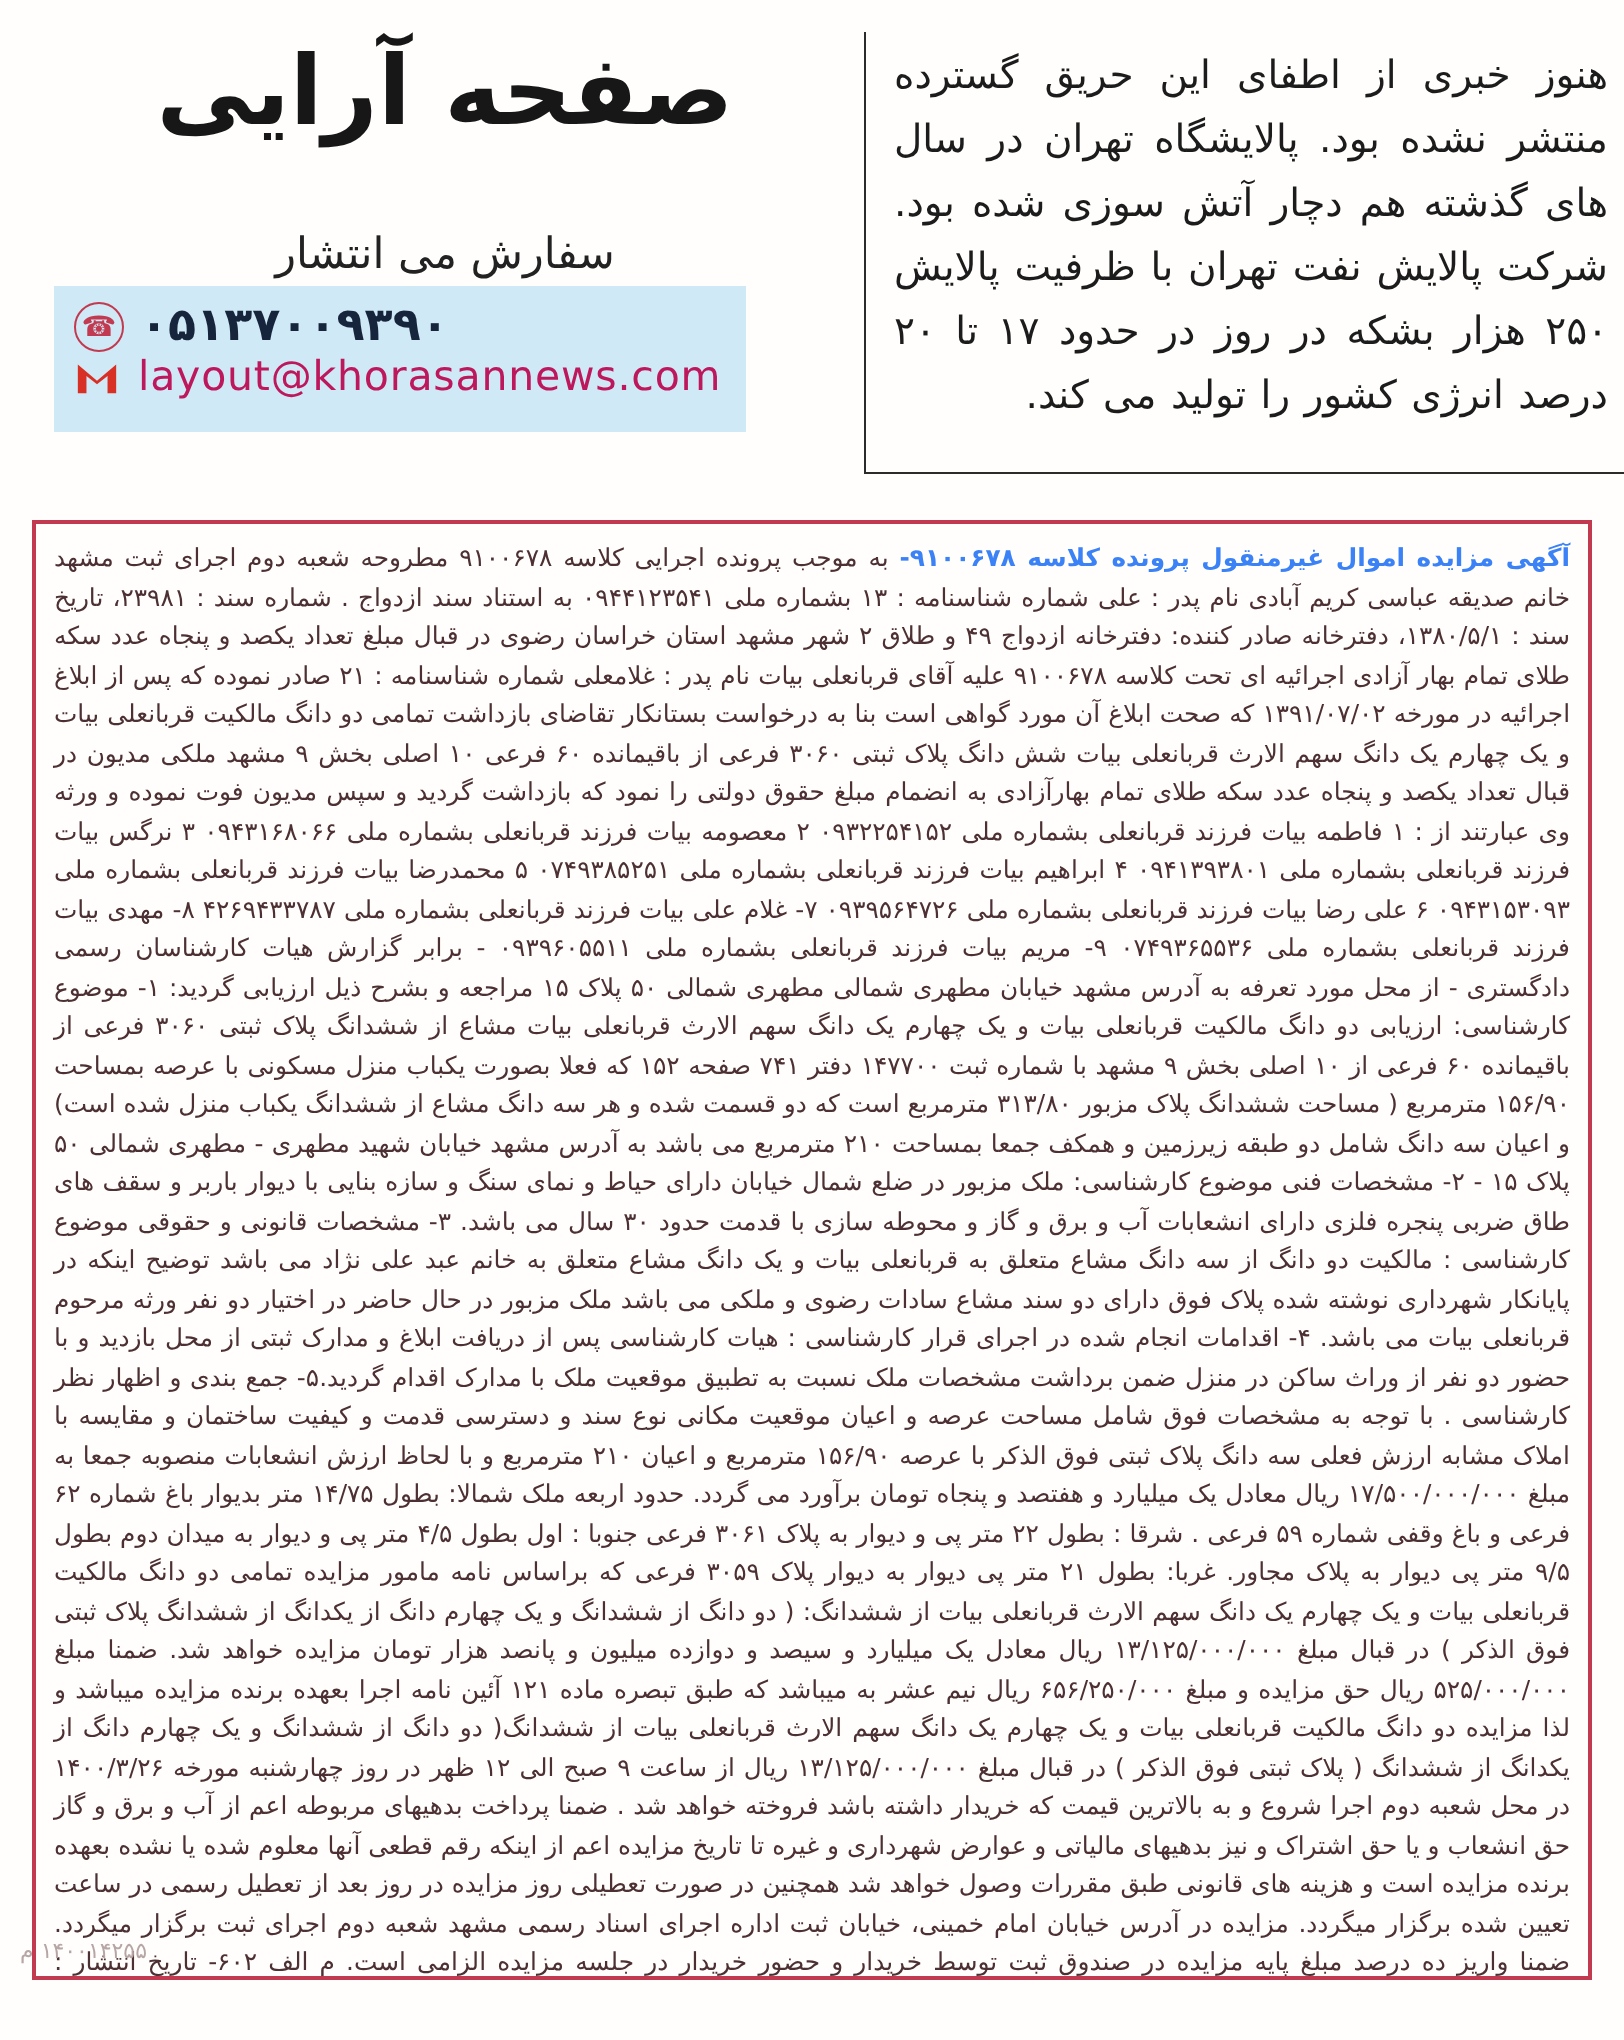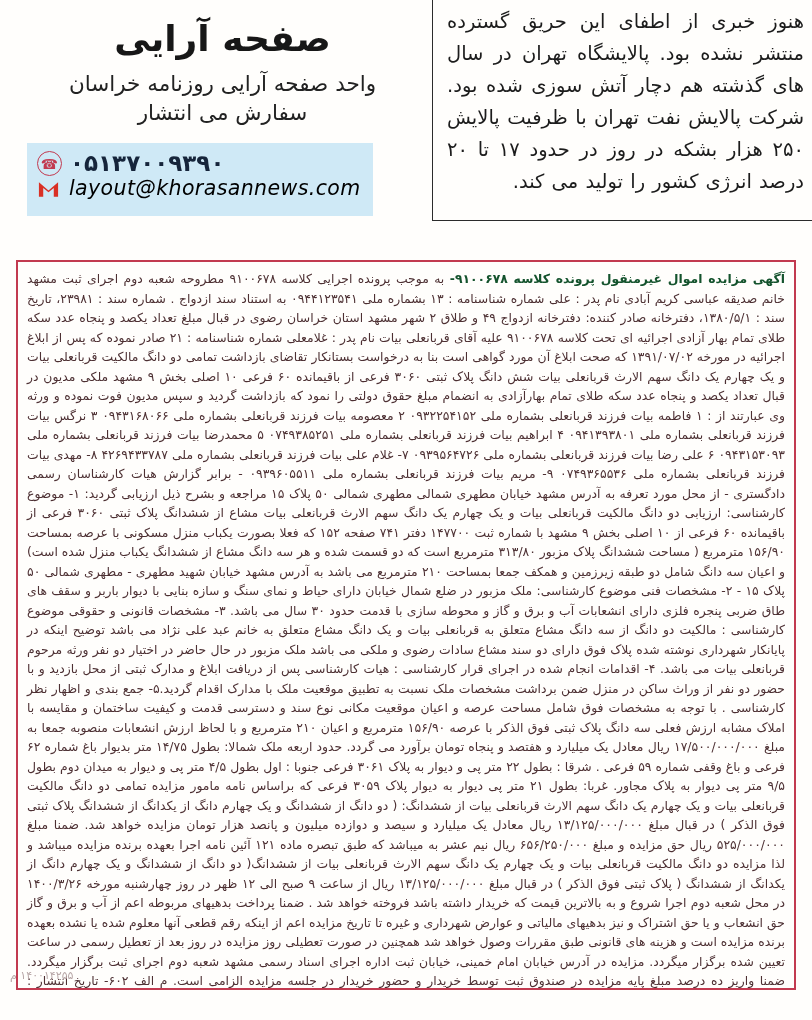--- a/index.html
+++ b/index.html
@@ -3,33 +3,33 @@
 <meta charset="utf-8">
 <style>
   html,body{margin:0;padding:0;}
   body{
     width:812px;height:1020px;position:relative;overflow:hidden;
     background:#fffefc;
     font-family:"DejaVu Sans",sans-serif;
   }
   
   .news-box{
-    position:absolute;top:0;right:0;width:380px;height:221px;
+    position:absolute;top:16px;right:0;width:380px;height:221px;
     border-left:1px solid #2b2b2b;border-bottom:1px solid #2b2b2b;
     box-sizing:border-box;padding:6px 8px 0 14px;
   }
   .news-text{
     direction:rtl;text-align:justify;text-align-last:right;
     font-size:19.5px;line-height:32px;color:#1c1c1c;margin:0;
     word-spacing:1px;
   }
   
   .ad-block{position:absolute;top:18px;left:30px;width:385px;}
   .ad-title{
-    direction:rtl;text-align:center;font-size:36px;font-weight:bold;
+    direction:rtl;text-align:center;font-size:48px;font-weight:bold;
     color:#171717;margin:0 0 10px 0;
   }
   .ad-subtitle{
     direction:rtl;text-align:center;font-size:21.5px;color:#222;
     line-height:29px;margin:0;
   }
   .contact-box{
     position:absolute;top:143px;left:27px;width:346px;height:73px;
     background:#cfe9f6;box-sizing:border-box;padding:7px 12px 0 10px;
   }
@@ -37,50 +37,50 @@
   .phone-circle{
     width:25px;height:25px;border:1.6px solid #c23a50;border-radius:50%;
     color:#c23a50;font-size:14px;line-height:25px;text-align:center;
     box-sizing:border-box;flex:0 0 auto;
   }
   .phone-number{
     font-size:23px;font-weight:bold;color:#16253b;letter-spacing:4px;
     margin-left:8px;direction:ltr;text-align:center;
   }
   .email-text{
-    font-size:20.5px;color:#000000;margin-left:9px;letter-spacing:0.4px;font-style:italic;
+    font-size:20.5px;color:#be185d;margin-left:9px;letter-spacing:0.4px;
   }
   .gmail-svg{flex:0 0 auto;display:block;}
   
   .notice-box{
     position:absolute;top:260px;left:16px;width:780px;height:730px;
     border:2px solid #c23a50;box-sizing:border-box;
     padding:7px 9px 0 9px;overflow:hidden;
   }
   .notice-text{
     direction:rtl;text-align:justify;text-align-last:right;
     font-size:12.4px;line-height:19.5px;color:#4d3033;margin:0;
   }
-  .notice-title{color:#14532d;font-weight:bold;}
+  .notice-title{color:#3b82f6;font-weight:bold;}
   .archive-code{
     position:absolute;top:969px;left:10px;direction:rtl;
     font-size:11px;color:#b7a6a6;letter-spacing:1px;
   }
 </style>
 </head>
 <body>
 
 <div class="news-box">
   <p class="news-text">هنوز خبری از اطفای این حریق گسترده منتشر نشده بود. پالایشگاه تهران در سال های گذشته هم دچار آتش سوزی شده بود. شرکت پالایش نفت تهران با ظرفیت پالایش ۲۵۰ هزار بشکه در روز در حدود ۱۷ تا ۲۰ درصد انرژی کشور را تولید می کند.</p>
 </div>
 
 <div class="ad-block">
   <h1 class="ad-title">صفحه آرایی</h1>
   <p class="ad-subtitle">
-    <span>واحد صفحه آرایی روزنامه خراسان</span><br>
+    <br>
     <span>سفارش می انتشار</span>
   </p>
 </div>
 
 <div class="contact-box">
   <div class="contact-row">
     <span class="phone-circle">☎</span>
     <span class="phone-number">۰۵۱۳۷۰۰۹۳۹۰</span>
   </div>
   <div class="contact-row">

